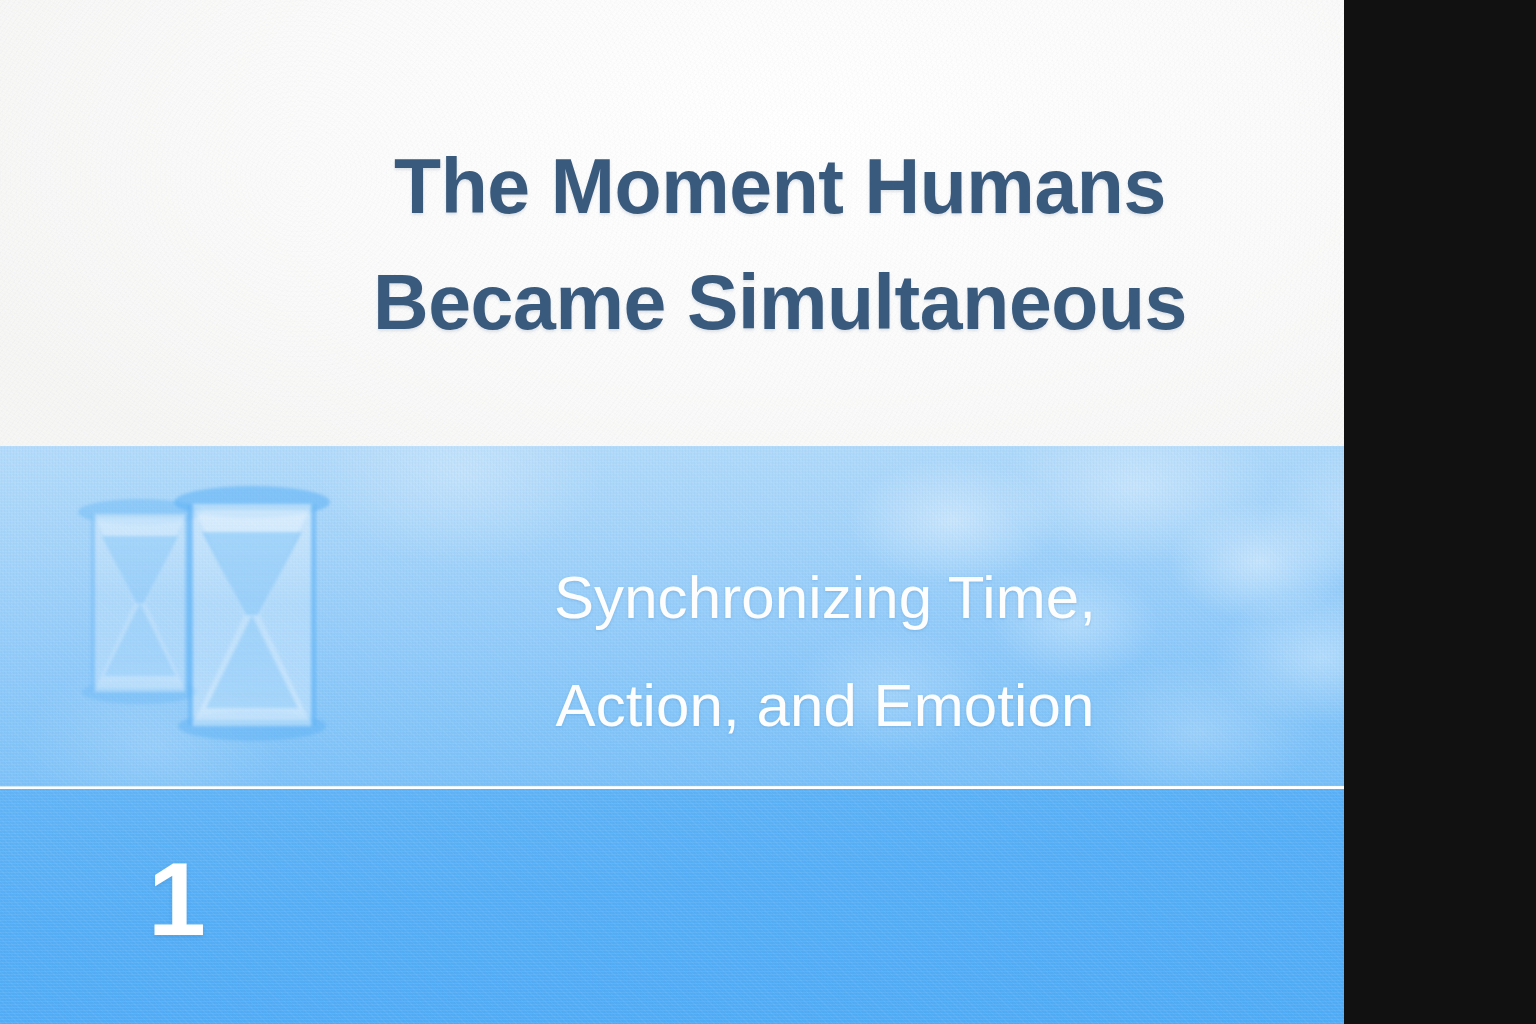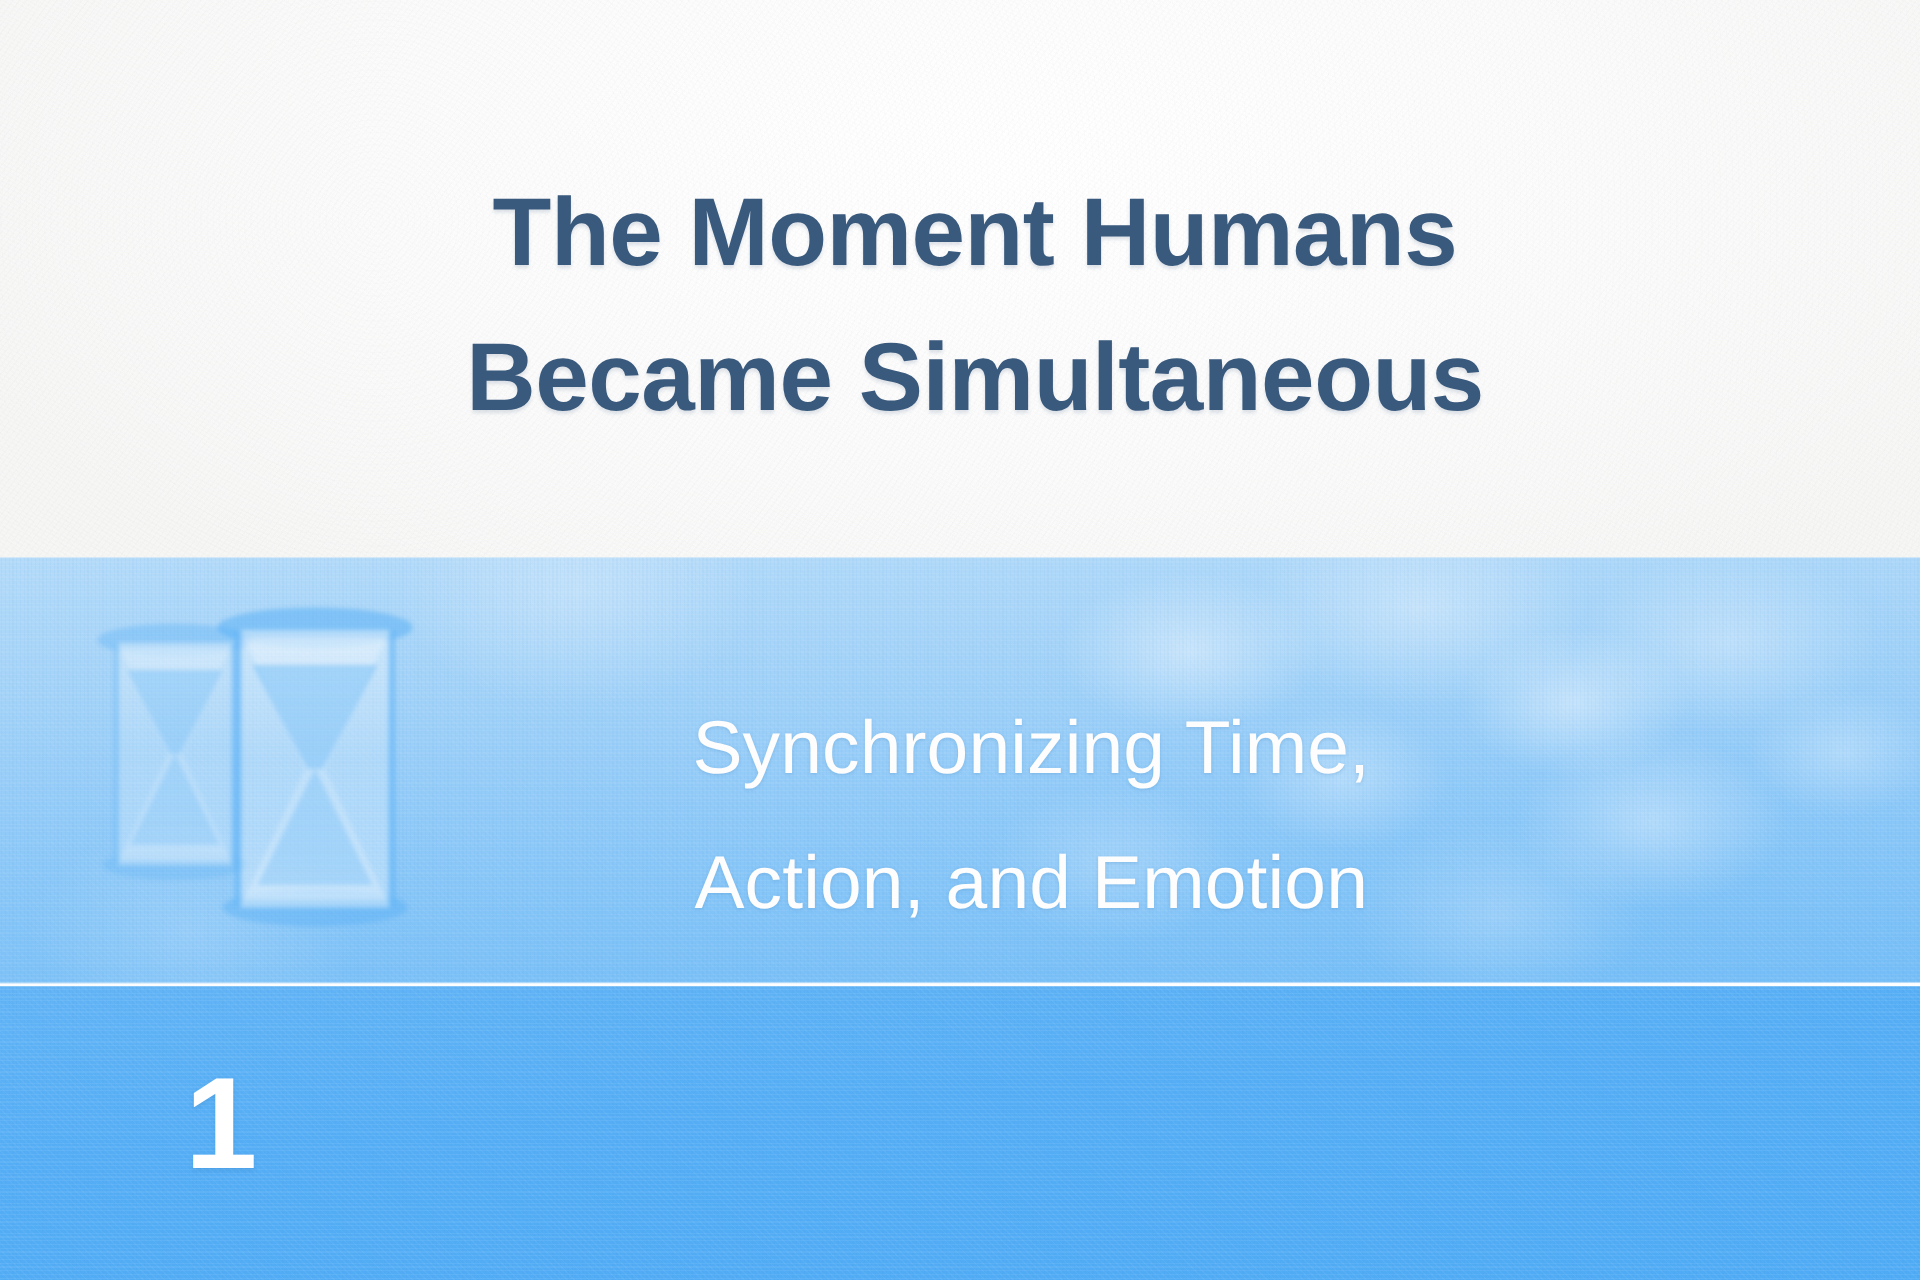--- a/index.html
+++ b/index.html
@@ -3,21 +3,21 @@
 <meta charset="utf-8">
 <title>Slide</title>
 <style>
   html, body {
     margin: 0;
     padding: 0;
     background: #111;
   }
   #slide {
     position: relative;
-    width: 1536px;
+    width: 1344px;
     height: 1024px;
     overflow: hidden;
     font-family: "Liberation Sans", "DejaVu Sans", sans-serif;
     background: #fafafa;
     text-decoration: underline;
     -webkit-font-smoothing: antialiased;
   }
 
   
   .title-band {

